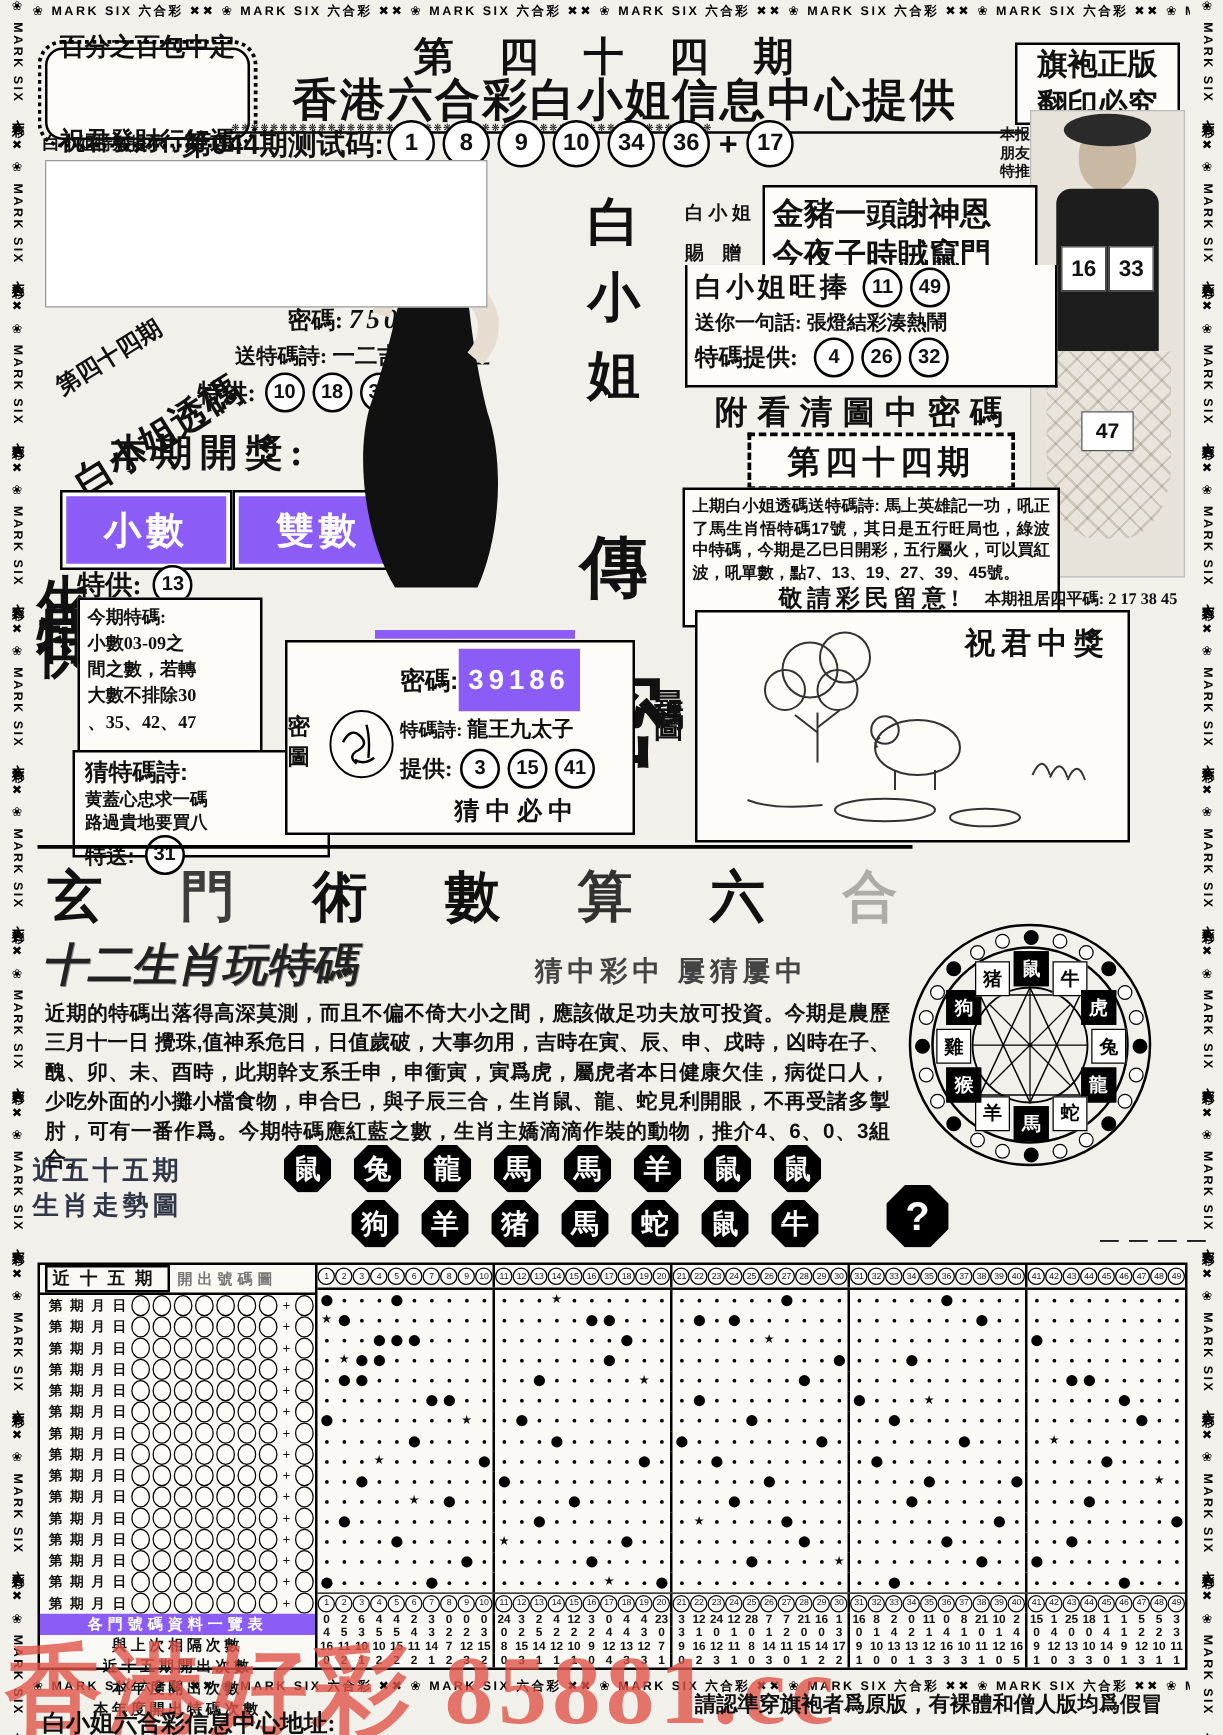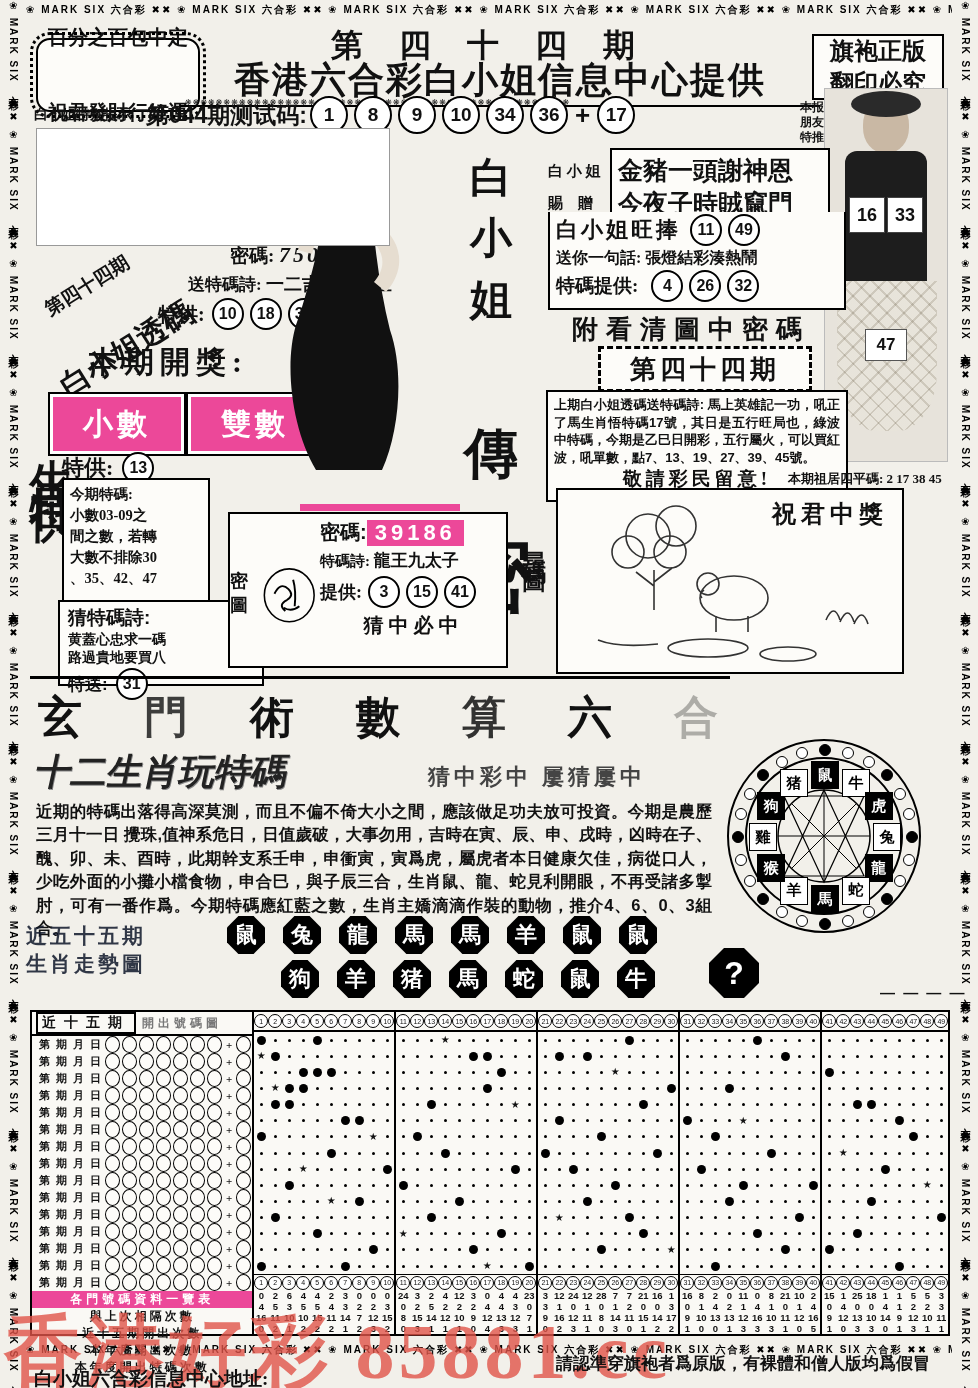--- a/index.html
+++ b/index.html
@@ -8,21 +8,21 @@
   
   .bstrip{position:absolute;background:#f2f0ea;color:#000;font-weight:bold;font-size:10px;letter-spacing:2px;overflow:hidden;white-space:nowrap;}
   .bstrip.h{left:26px;right:26px;height:20px;line-height:20px;}
   .bstrip.v{top:0;bottom:0;width:26px;writing-mode:vertical-rl;text-orientation:mixed;line-height:26px;}
   
   .circle{display:inline-flex;align-items:center;justify-content:center;border:2px solid #000;border-radius:50%;font-weight:bold;background:#fff;}
   .c-lg{width:34px;height:34px;font-size:19px;margin:0 3px;}
   .c-md{width:28px;height:28px;font-size:16px;margin:0 3px;}
   .serif{font-family:"Liberation Serif","DejaVu Serif",serif;}
   .box{border:2px solid #000;background:#fdfcf9;}
-  .blackbar{background:#ec4899;color:#fff;}
+  .blackbar{background:#8b5cf6;color:#fff;}
   .vtext{writing-mode:vertical-rl;text-orientation:upright;}
   
   .zbadge{display:inline-flex;align-items:center;justify-content:center;width:38px;height:38px;background:#000;color:#fff;font-weight:bold;font-size:22px;border-radius:10px;margin:0 9px;clip-path:polygon(30% 0,70% 0,100% 30%,100% 70%,70% 100%,30% 100%,0 70%,0 30%);}
   
   #btable{left:30px;top:1010px;width:916px;height:322px;border:2px solid #000;background:#faf9f5;display:flex;}
   #tleft{width:240px;border-right:2px solid #000;display:flex;flex-direction:column;}
   #tright{flex:1;display:flex;flex-direction:column;}
   .trow{display:flex;flex:0 0 15px;align-items:center;}
   .mcell{flex:1;display:flex;align-items:center;justify-content:center;font-size:9px;height:100%;}
   .div10{border-left:2px solid #000;}
@@ -158,21 +158,21 @@
   <div style="width:86px;display:flex;align-items:center;padding-top:6px;">
     <div class="serif" style="font-size:18px;font-weight:bold;">密 圖</div>
     <svg width="70" height="78" viewBox="0 0 70 78">
       <ellipse cx="35" cy="42" rx="32" ry="34" fill="none" stroke="#000" stroke-width="2"></ellipse>
       <path d="M16,40 q8,-16 18,-6 q8,8 -2,14 q-12,6 -2,14 M40,22 q4,14 2,34 M28,58 q10,6 20,-2" fill="none" stroke="#000" stroke-width="2.5"></path>
     </svg>
   </div>
   <div style="flex:1;padding:5px 4px;">
     <div style="display:flex;align-items:center;">
       <span style="font-size:20px;font-weight:bold;">密碼:</span>
-      <span class="blackbar" style="font-size:22px;font-weight:bold;padding:0 8px;letter-spacing:4px;">39186</span>
+      <span class="blackbar" style="font-size:22px;font-weight:bold;padding:12px 8px;letter-spacing:4px;">39186</span>
     </div>
     <div class="serif" style="font-size:15px;font-weight:bold;margin-top:3px;">
       <span>特碼詩:</span>
       <span style="font-size:17px;">龍王九太子</span>
     </div>
     <div style="display:flex;align-items:center;margin-top:4px;">
       <span class="serif" style="font-size:18px;font-weight:bold;margin-right:3px;">提供:</span>
       <span id="tigong-circles"><span class="circle c-md">3</span><span class="circle c-md">15</span><span class="circle c-md">41</span></span>
     </div>
     <div class="serif" style="font-size:20px;font-weight:bold;text-align:center;margin-top:4px;">猜 中 必 中</div>

